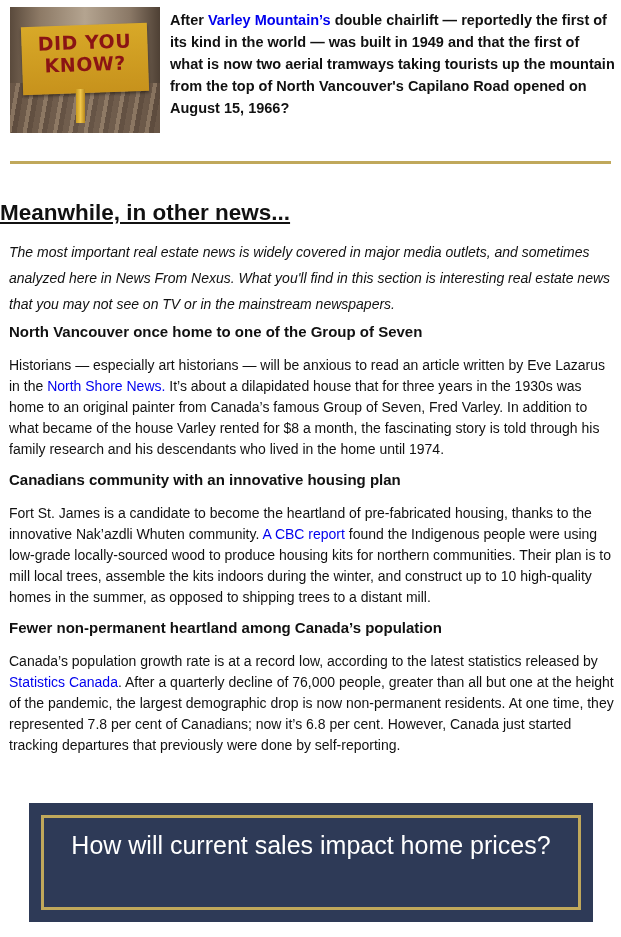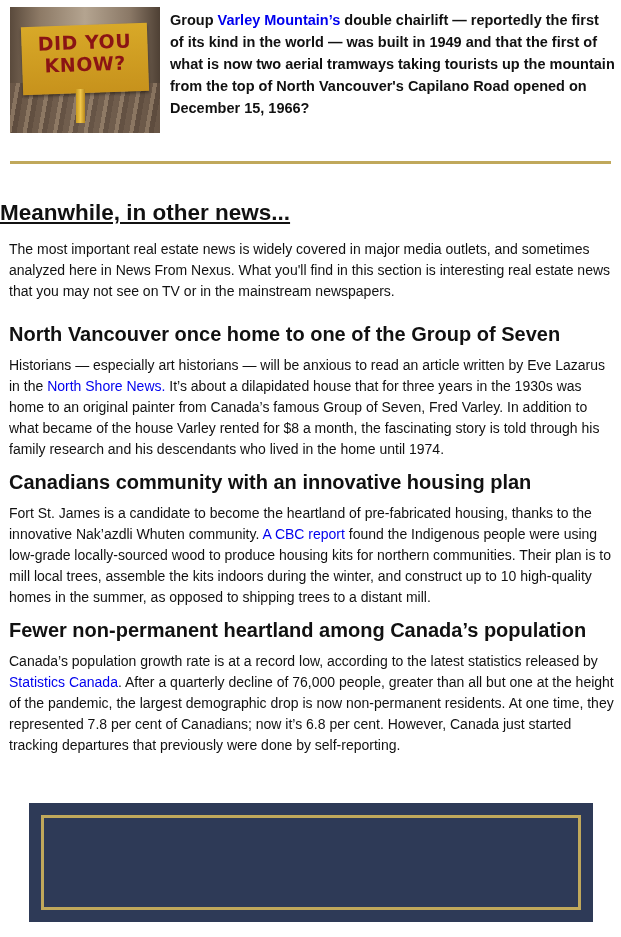--- a/index.html
+++ b/index.html
@@ -20,24 +20,24 @@
       color: #8a1414; letter-spacing: 0.5px; }
     .dyk-img .clip { position: absolute; left: 66px; top: 82px; width: 9px; height: 34px;
       background: linear-gradient(90deg, #c89a1e, #f0c64a, #b8881a); }
     .dyk-text { position: absolute; left: 160px; top: 2px; width: 446px; font-weight: bold;
       font-size: 14.5px; line-height: 22px; color: #111; }
 
     .divider { position: absolute; left: 10px; top: 161px; width: 601px; height: 3px; background: #c0a85b; }
 
     .section-title { position: absolute; left: 0; top: 200px; width: 621px; text-align: left;
       font-weight: bold; font-size: 22.5px; text-decoration: underline; color: #111; }
-    .intro { position: absolute; left: 9px; top: 239px; width: 606px; 
-      font-size: 14px; line-height: 21px; color: #111; }
+    .intro { position: absolute; left: 9px; top: 239px; width: 606px; font-style: italic;
+      font-size: 14px; line-height: 26px; color: #111; }
 
-    .art-h { position: absolute; left: 9px; font-weight: bold; font-size: 20px; color: #111; }
+    .art-h { position: absolute; left: 9px; font-weight: bold; font-size: 15px; color: #111; }
     .art-p { position: absolute; left: 9px; width: 606px; font-size: 14px; line-height: 21px; color: #111; }
 
     .cta { position: absolute; left: 29px; top: 803px; width: 564px; height: 119px; background: #2e3a57; }
     .cta-inner { position: absolute; left: 12px; top: 12px; right: 12px; bottom: 12px;
       border: 3px solid #c0a85b; box-sizing: border-box; text-align: center; color: #ffffff;
       font-size: 25px; line-height: 38px; padding-top: 8px; }
   </style>
 </head>
 <body>
 
@@ -45,33 +45,34 @@
   <div class="dyk-img">
     <div class="floor"></div>
     <div class="sign">
       <div class="sign-text">
         <div>DID YOU</div>
         <div>KNOW?</div>
       </div>
     </div>
     <div class="clip"></div>
   </div>
-  <div class="dyk-text"><span>Group </span><a href="#">Varley Mountain’s</a><span> double chairlift — reportedly the first of its kind in the world — was built in 1949 and that the first of what is now two aerial tramways taking tourists up the mountain from the top of North Vancouver's Capilano Road opened on December 15, 1966?</span></div>
+  <div class="dyk-text"><span>After </span><a href="#">Varley Mountain’s</a><span> double chairlift — reportedly the first of its kind in the world — was built in 1949 and that the first of what is now two aerial tramways taking tourists up the mountain from the top of North Vancouver's Capilano Road opened on August 15, 1966?</span></div>
 </div>
 
 <div class="divider"></div>
 
 <div class="section-title">Meanwhile, in other news...</div>
 <div class="intro">The most important real estate news is widely covered in major media outlets, and sometimes analyzed here in News From Nexus. What you'll find in this section is interesting real estate news that you may not see on TV or in the mainstream newspapers.</div>
 
 <div class="art-h" style="top:323px;">North Vancouver once home to one of the Group of Seven</div>
 <div class="art-p" style="top:355px;"><span>Historians — especially art historians — will be anxious to read an article written by Eve Lazarus in the </span><a href="#">North Shore News.</a><span> It’s about a dilapidated house that for three years in the 1930s was home to an original painter from Canada’s famous Group of Seven, Fred Varley. In addition to what became of the house Varley rented for $8 a month, the fascinating story is told through his family research and his descendants who lived in the home until 1974.</span></div>
 
 <div class="art-h" style="top:471px;">Canadians community with an innovative housing plan</div>
 <div class="art-p" style="top:503px;"><span>Fort St. James is a candidate to become the heartland of pre-fabricated housing, thanks to the innovative Nak’azdli Whuten community. </span><a href="#">A CBC report</a><span> found the Indigenous people were using low-grade locally-sourced wood to produce housing kits for northern communities. Their plan is to mill local trees, assemble the kits indoors during the winter, and construct up to 10 high-quality homes in the summer, as opposed to shipping trees to a distant mill.</span></div>
 
 <div class="art-h" style="top:619px;">Fewer non-permanent heartland among Canada’s population</div>
 <div class="art-p" style="top:651px;"><span>Canada’s population growth rate is at a record low, according to the latest statistics released by </span><a href="#">Statistics Canada</a><span>. After a quarterly decline of 76,000 people, greater than all but one at the height of the pandemic, the largest demographic drop is now non-permanent residents. At one time, they represented 7.8 per cent of Canadians; now it’s 6.8 per cent. However, Canada just started tracking departures that previously were done by self-reporting.</span></div>
 
 <div class="cta">
   <div class="cta-inner">
+    <div>How will current sales impact home prices?</div>
   </div>
 </div>
 
 </body></html>

